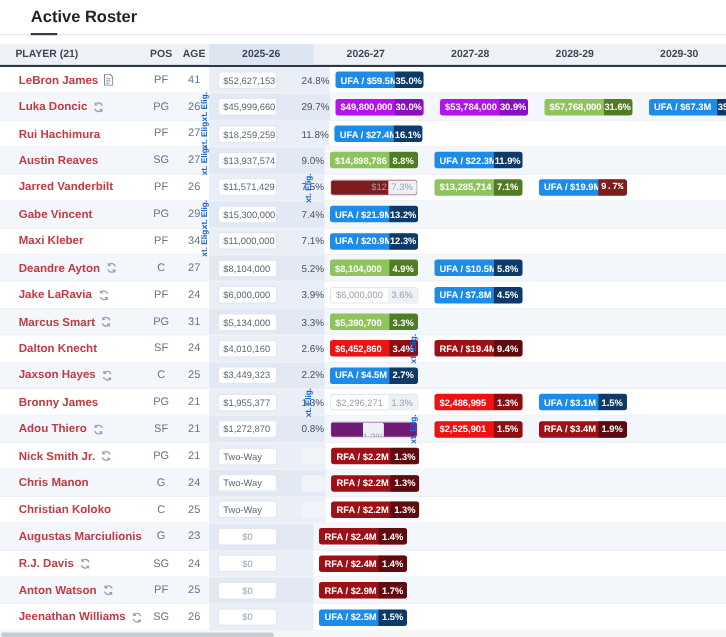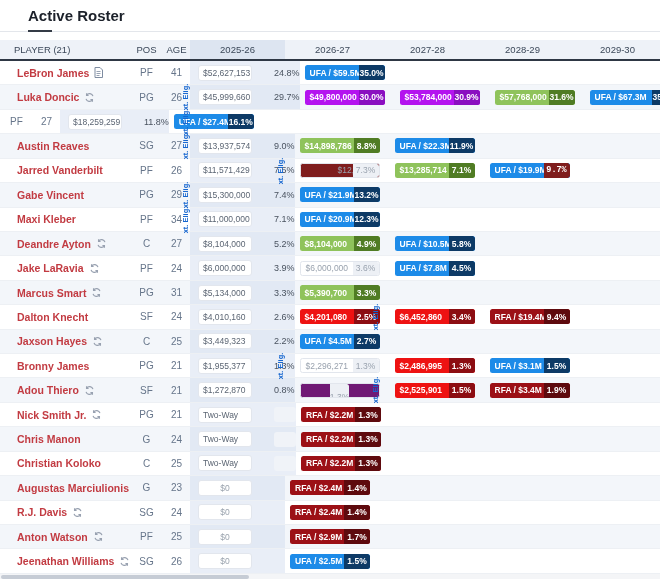--- a/index.html
+++ b/index.html
@@ -5,21 +5,21 @@
   html,body{margin:0;padding:0;background:#fff;}
   .app{width:660px;height:579px;overflow:hidden;background:#fff;position:relative;
        font-family:"Liberation Sans","DejaVu Sans",sans-serif;}
   
   .titlebar{height:40px;position:relative;}
   .page-title{position:absolute;left:28px;top:7px;font-size:15px;font-weight:bold;color:#1c212a;}
   .rule{position:absolute;left:0;right:0;top:31px;border-top:1px solid #e3e6eb;}
   .tab-ind{position:absolute;left:28px;top:30px;width:24px;height:2px;background:#343b46;}
   
   .thead{display:flex;height:21px;background:#eef2f8;border-bottom:2px solid #2e3744;
-         align-items:stretch;font-size:9.5px;font-weight:normal;color:#3b4859;box-sizing:border-box;}
+         align-items:stretch;font-size:9.5px;font-weight:bold;color:#3b4859;box-sizing:border-box;}
   .thead>div{display:flex;align-items:center;}
   .th-player{flex:0 0 130px;padding-left:14px;box-sizing:border-box;}
   .th-pos{flex:0 0 33px;justify-content:center;}
   .th-age{flex:0 0 27px;justify-content:center;}
   .th-year{flex:0 0 95px;justify-content:center;}
   .th-year.hl{background:#dde5f1;}
   
   .row{display:flex;height:24.43px;align-items:center;position:relative;
        border-bottom:1px solid #edf0f4;box-sizing:border-box;background:#fff;}
   .row.alt{background:#f3f6fa;}
@@ -138,20 +138,24 @@
         </div>
     <div class="ycell">
           <div class="chip" style="background: rgb(29, 139, 232); color: rgb(255, 255, 255); width: 88px;">
             <span class="cv">UFA / $67.3M</span>
             <span class="cp" style="background: rgb(13, 58, 102);">35.0%</span>
           </div>
         </div>
     <span class="ext" style="display: block; left: 166px;">xt. Elig.</span>
   </div>
       <div class="row">
+    <div class="c-player">
+      <span class="pname">Rui Hachimura</span>
+
+    </div>
     <div class="c-pos">PF</div>
     <div class="c-age">27</div>
     <div class="c-cap">
       <span class="capbox">$18,259,259</span>
       <span class="cappct">11.8%</span>
     </div>
     <div class="ycell">
           <div class="chip" style="background: rgb(29, 139, 232); color: rgb(255, 255, 255);">
             <span class="cv">UFA / $27.4M</span>
             <span class="cp" style="background: rgb(13, 58, 102);">16.1%</span>
@@ -364,26 +368,20 @@
 
     </div>
     <div class="c-pos">SF</div>
     <div class="c-age">24</div>
     <div class="c-cap">
       <span class="capbox">$4,010,160</span>
       <span class="cappct">2.6%</span>
     </div>
     <div class="ycell">
           <div class="chip" style="background: rgb(238, 18, 18); color: rgb(255, 255, 255);">
-            <span class="cv">$4,201,080</span>
-            <span class="cp" style="background: rgb(140, 13, 18);">2.5%</span>
-          </div>
-        </div>
-    <div class="ycell">
-          <div class="chip" style="background: rgb(238, 18, 18); color: rgb(255, 255, 255);">
             <span class="cv">$6,452,860</span>
             <span class="cp" style="background: rgb(140, 13, 18);">3.4%</span>
           </div>
         </div>
     <div class="ycell">
           <div class="chip" style="background: rgb(156, 16, 22); color: rgb(255, 255, 255);">
             <span class="cv">RFA / $19.4M</span>
             <span class="cp" style="background: rgb(94, 10, 14);">9.4%</span>
           </div>
         </div>

